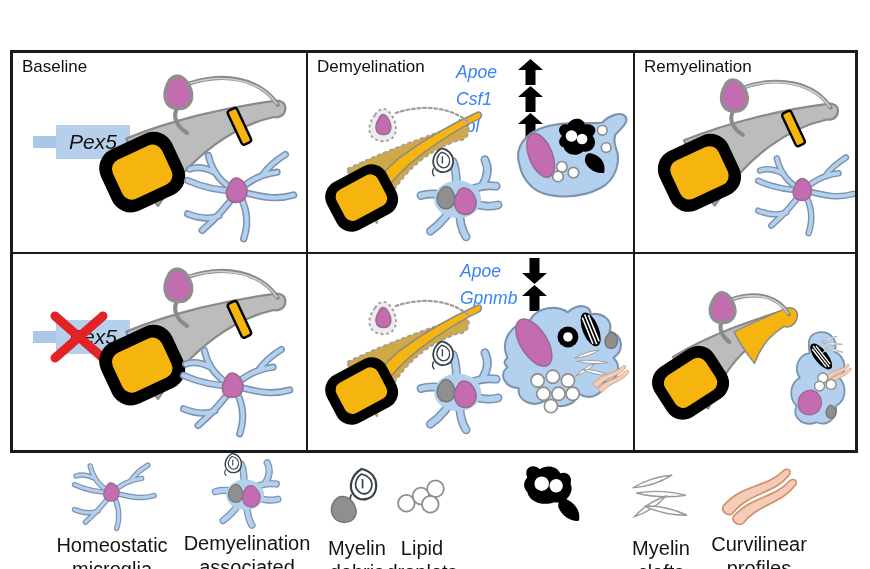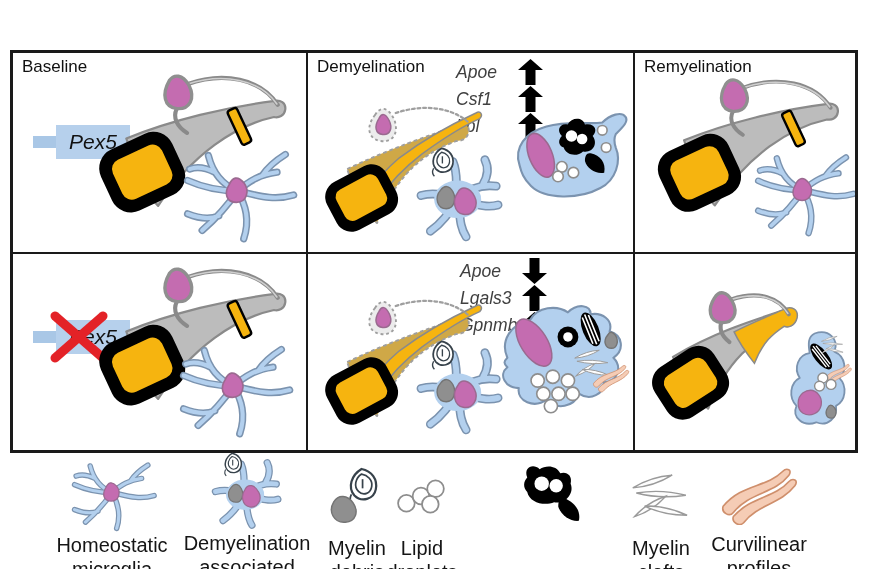--- a/index.html
+++ b/index.html
@@ -15,21 +15,21 @@
   .gene-wrap{position:absolute;width:122px;height:34px;}
   .gene-bar{position:absolute;left:0;right:0;top:11px;height:12px;background:var(--c-gene_bar);}
   .gene-box{position:absolute;left:23px;top:0;width:74px;height:34px;background:var(--c-gene_box);
     display:flex;align-items:center;justify-content:center;}
   .gene-box span{font-style:italic;font-size:21px;color:#111;}
   .ko-x{position:absolute;left:14px;top:-9px;width:64px;height:52px;}
   .ko-x line{stroke:var(--c-knockout_x);stroke-width:9;stroke-linecap:round;}
   
   .gene-list{position:absolute;display:flex;flex-direction:column;gap:1px;}
   .gene-row{display:flex;align-items:center;gap:6px;height:26px;}
-  .gene-name{display:inline-block;width:56px;font-style:italic;font-size:17.5px;color:#404040;}
+  .gene-name{display:inline-block;width:56px;font-style:italic;font-size:17.5px;color:#3b82f6;}
   .arrow{width:25px;height:26px;flex:0 0 auto;}
   .arrow.down{transform:rotate(180deg);}
   .abs{position:absolute;}
   
   .legend-item{position:absolute;display:flex;flex-direction:column;align-items:center;}
   .legend-iconbox{height:78px;display:flex;align-items:center;justify-content:center;}
   .legend-label{text-align:center;font-size:20px;line-height:1.22;color:#151515;}
   #credit{position:absolute;left:756px;top:536px;width:104px;text-align:right;
     font-size:11px;color:#2b2b2b;}
   
@@ -324,26 +324,20 @@
 
     <div class="panel">
       <div class="gene-list" style="left:152px;top:4px">
         <div class="gene-row">
           <span class="gene-name">Apoe</span>
           <svg class="arrow down" viewBox="0 0 25 26">
               <use href="#block-arrow"></use>
             </svg>
         </div>
         <div class="gene-row">
-          <span class="gene-name">Lgals3</span>
-          <svg class="arrow up" viewBox="0 0 25 26">
-              <use href="#block-arrow"></use>
-            </svg>
-        </div>
-        <div class="gene-row">
           <span class="gene-name">Gpnmb</span>
           <svg class="arrow up" viewBox="0 0 25 26">
               <use href="#block-arrow"></use>
             </svg>
         </div>
       </div>
       <svg class="abs" style="left:13px;top:42px" width="168" height="132" viewBox="0 0 180 140">
         <use href="#oligo-demyel"></use>
       </svg>
       <svg class="abs" style="left:98px;top:85px" width="108" height="100" viewBox="0 0 115 105">

